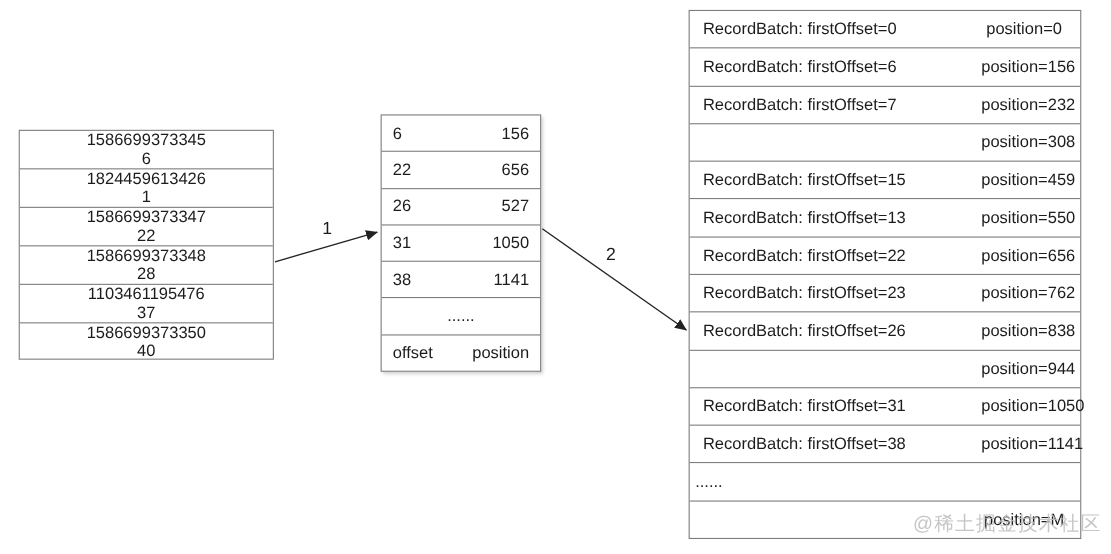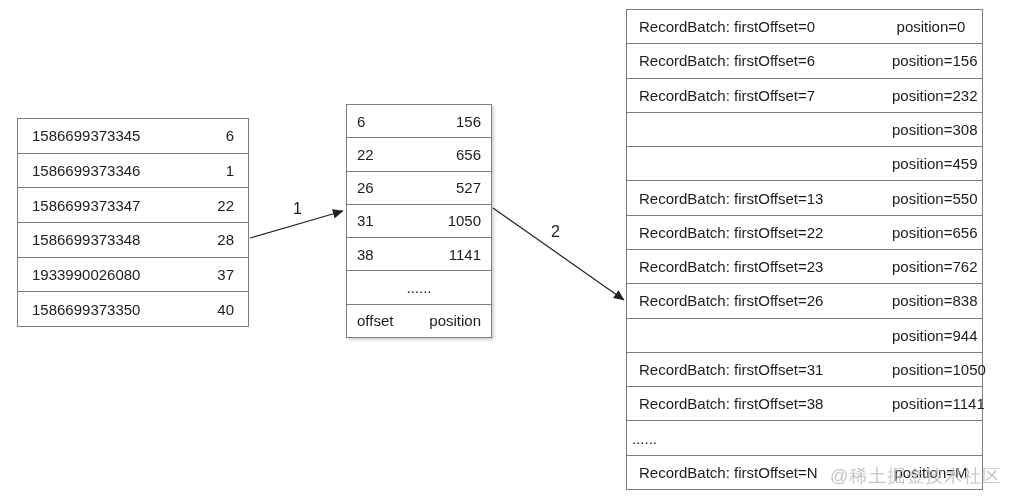--- a/index.html
+++ b/index.html
@@ -27,21 +27,21 @@
     align-items: center;
     justify-content: space-between;
     border-top: 1px solid #7d7d7d;
     font-size: 15px;
     white-space: nowrap;
   }
   .tbl .row:first-child { border-top: none; }
 
   
   #ts-table { left: 17px; top: 118px; width: 232px; height: 209px; }
-  #ts-table .row { padding: 0 14px; }
+  #ts-table .row { padding: 0 14px; flex-direction: column; }
 
   
   #offset-table { left: 346px; top: 104px; width: 146px; height: 234px;
                   box-shadow: 2px 2px 3px rgba(0,0,0,0.18); }
   #offset-table .row { padding: 0 10px; }
   #offset-table .row.center { justify-content: center; }
 
   
   #log-table { left: 626px; top: 9px; width: 357px; height: 481px; }
   #log-table .row { padding: 0 12px; }
@@ -78,33 +78,33 @@
 <body>
 
 <div class="canvas">
 
   <div class="tbl" id="ts-table">
     <div class="row">
       <span>1586699373345</span>
       <span>6</span>
     </div>
     <div class="row">
-      <span>1586699373346</span>
+      <span>1824459613426</span>
       <span>1</span>
     </div>
     <div class="row">
       <span>1586699373347</span>
       <span>22</span>
     </div>
     <div class="row">
       <span>1586699373348</span>
       <span>28</span>
     </div>
     <div class="row">
-      <span>1933990026080</span>
+      <span>1103461195476</span>
       <span>37</span>
     </div>
     <div class="row">
       <span>1586699373350</span>
       <span>40</span>
     </div>
   </div>
 
   <div class="tbl" id="offset-table">
     <div class="row">
@@ -146,20 +146,21 @@
       <span class="pos-cell">position=156</span>
     </div>
     <div class="row">
       <span>RecordBatch: firstOffset=7</span>
       <span class="pos-cell">position=232</span>
     </div>
     <div class="row">
       <span class="pos-cell">position=308</span>
     </div>
     <div class="row">
+      <span>RecordBatch: firstOffset=15</span>
       <span class="pos-cell">position=459</span>
     </div>
     <div class="row">
       <span>RecordBatch: firstOffset=13</span>
       <span class="pos-cell">position=550</span>
     </div>
     <div class="row">
       <span>RecordBatch: firstOffset=22</span>
       <span class="pos-cell">position=656</span>
     </div>
@@ -179,21 +180,20 @@
       <span class="pos-cell">position=1050</span>
     </div>
     <div class="row">
       <span>RecordBatch: firstOffset=38</span>
       <span class="pos-cell">position=1141</span>
     </div>
     <div class="row dots">
       <span>......</span>
     </div>
     <div class="row">
-      <span>RecordBatch: firstOffset=N</span>
       <span class="pos-cell">position=M</span>
     </div>
   </div>
 
   <svg class="arrow-layer" viewBox="0 0 1010 504" xmlns="http://www.w3.org/2000/svg">
     <defs>
       <marker id="arrowhead" markerWidth="10" markerHeight="8" refX="8.5" refY="4" orient="auto">
         <path d="M0,0 L9,4 L0,8 z" fill="#222222"></path>
       </marker>
     </defs>

